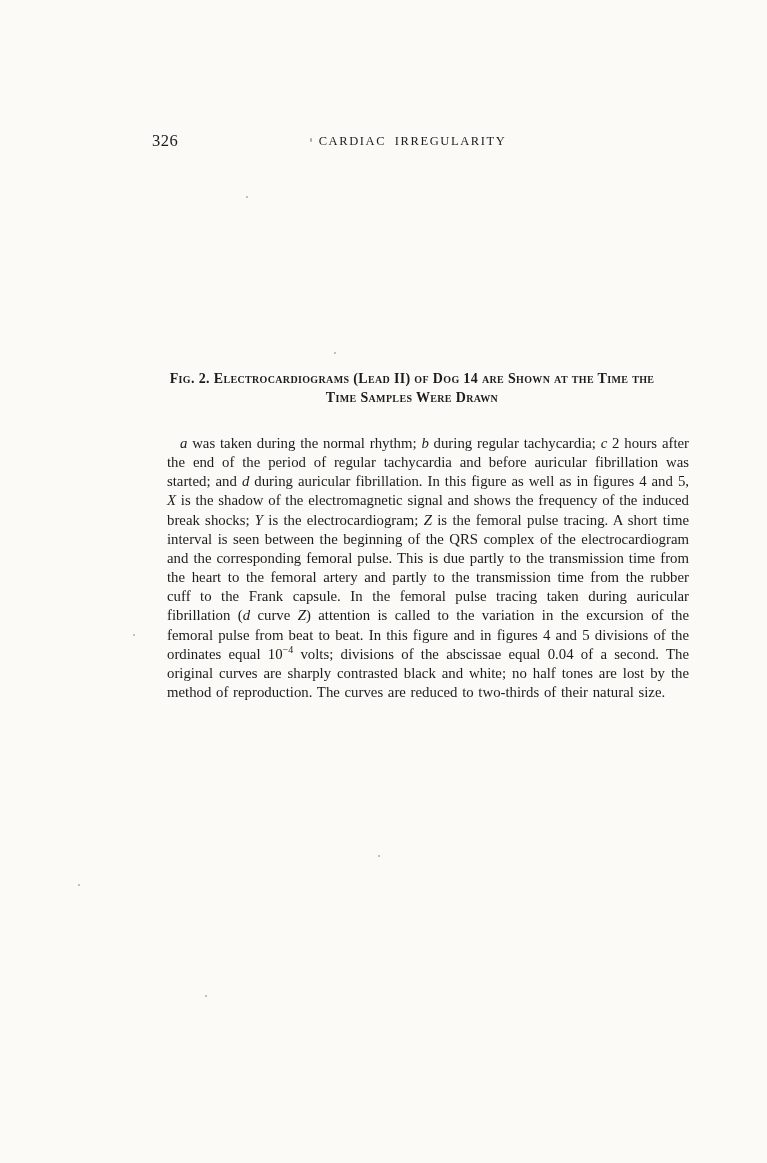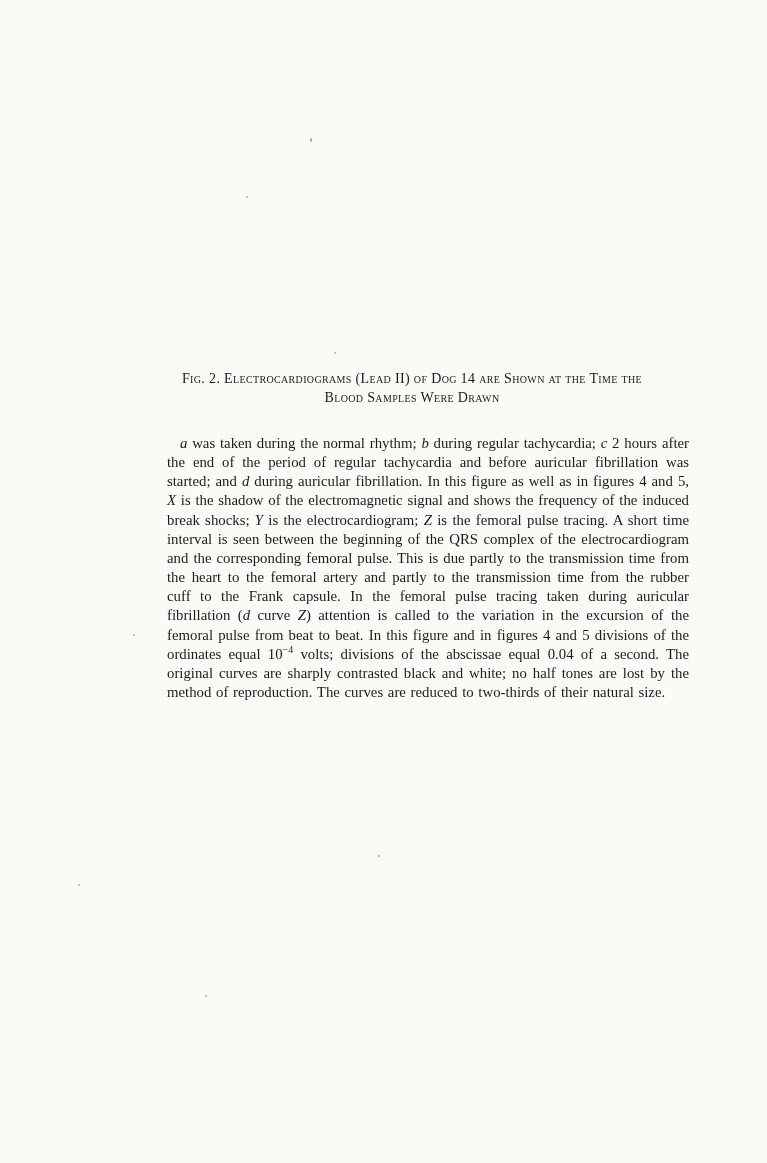--- a/index.html
+++ b/index.html
@@ -44,20 +44,21 @@
   .figure-caption {
     position: absolute;
     top: 369px;
     left: 151px;
     width: 522px;
     text-align: center;
     font-variant: small-caps;
     font-size: 14px;
     line-height: 19px;
     letter-spacing: 0.35px;
+    font-weight: bold;
   }
   
   .body-paragraph {
     position: absolute;
     top: 418px;
     left: 151px;
     width: 522px;
     margin: 16px;
     font-size: 14.8px;
     line-height: 19.15px;
@@ -77,24 +78,28 @@
     background: #6f6f6a;
     border-radius: 50%;
     opacity: 0.55;
   }
 </style>
 </head>
 <body>
 
 <div class="scan-page">
 
+  <div class="running-header">
+    <span class="page-number">326</span>
+    <span class="running-head">CARDIAC IRREGULARITY</span>
+  </div>
 
   <div class="figure-caption">
     <div>Fig. 2. Electrocardiograms (Lead II) of Dog 14 are Shown at the Time the</div>
-    <div>Blood Samples Were Drawn</div>
+    <div>Time Samples Were Drawn</div>
   </div>
 
   <p class="body-paragraph"><span class="it">a</span><span> was taken during the normal rhythm; </span><span class="it">b</span><span> during regular tachycardia; </span><span class="it">c</span><span> 2 hours after the end of the period of regular tachycardia and before auricular fibrillation was started; and </span><span class="it">d</span><span> during auricular fibrillation.  In this figure as well as in figures 4 and 5, </span><span class="it">X</span><span> is the shadow of the electromagnetic signal and shows the frequency of the induced break shocks; </span><span class="it">Y</span><span> is the electrocardiogram; </span><span class="it">Z</span><span> is the femoral pulse tracing.  A short time interval is seen between the beginning of the QRS complex of the electrocardiogram and the corresponding femoral pulse.  This is due partly to the transmission time from the heart to the femoral artery and partly to the transmission time from the rubber cuff to the Frank capsule.  In the femoral pulse tracing taken during auricular fibrillation (</span><span class="it">d</span><span> curve </span><span class="it">Z</span><span>) attention is called to the variation in the excursion of the femoral pulse from beat to beat.  In this figure and in figures 4 and 5 divisions of the ordinates equal 10</span><sup>−4</sup><span> volts; divisions of the abscissae equal 0.04 of a second.  The original curves are sharply contrasted black and white; no half tones are lost by the method of reproduction.  The curves are reduced to two-thirds of their natural size.</span></p>
 
   <div class="speck" style="left:310px; top:138px; width:2px; height:4px; border-radius:1px;"></div>
   <div class="speck" style="left:246px; top:196px; width:2px; height:2px;"></div>
   <div class="speck" style="left:334px; top:352px; width:2px; height:2px;"></div>
   <div class="speck" style="left:133px; top:634px; width:2px; height:2px;"></div>
   <div class="speck" style="left:378px; top:855px; width:2px; height:2px;"></div>
   <div class="speck" style="left:78px; top:884px; width:2px; height:2px;"></div>

